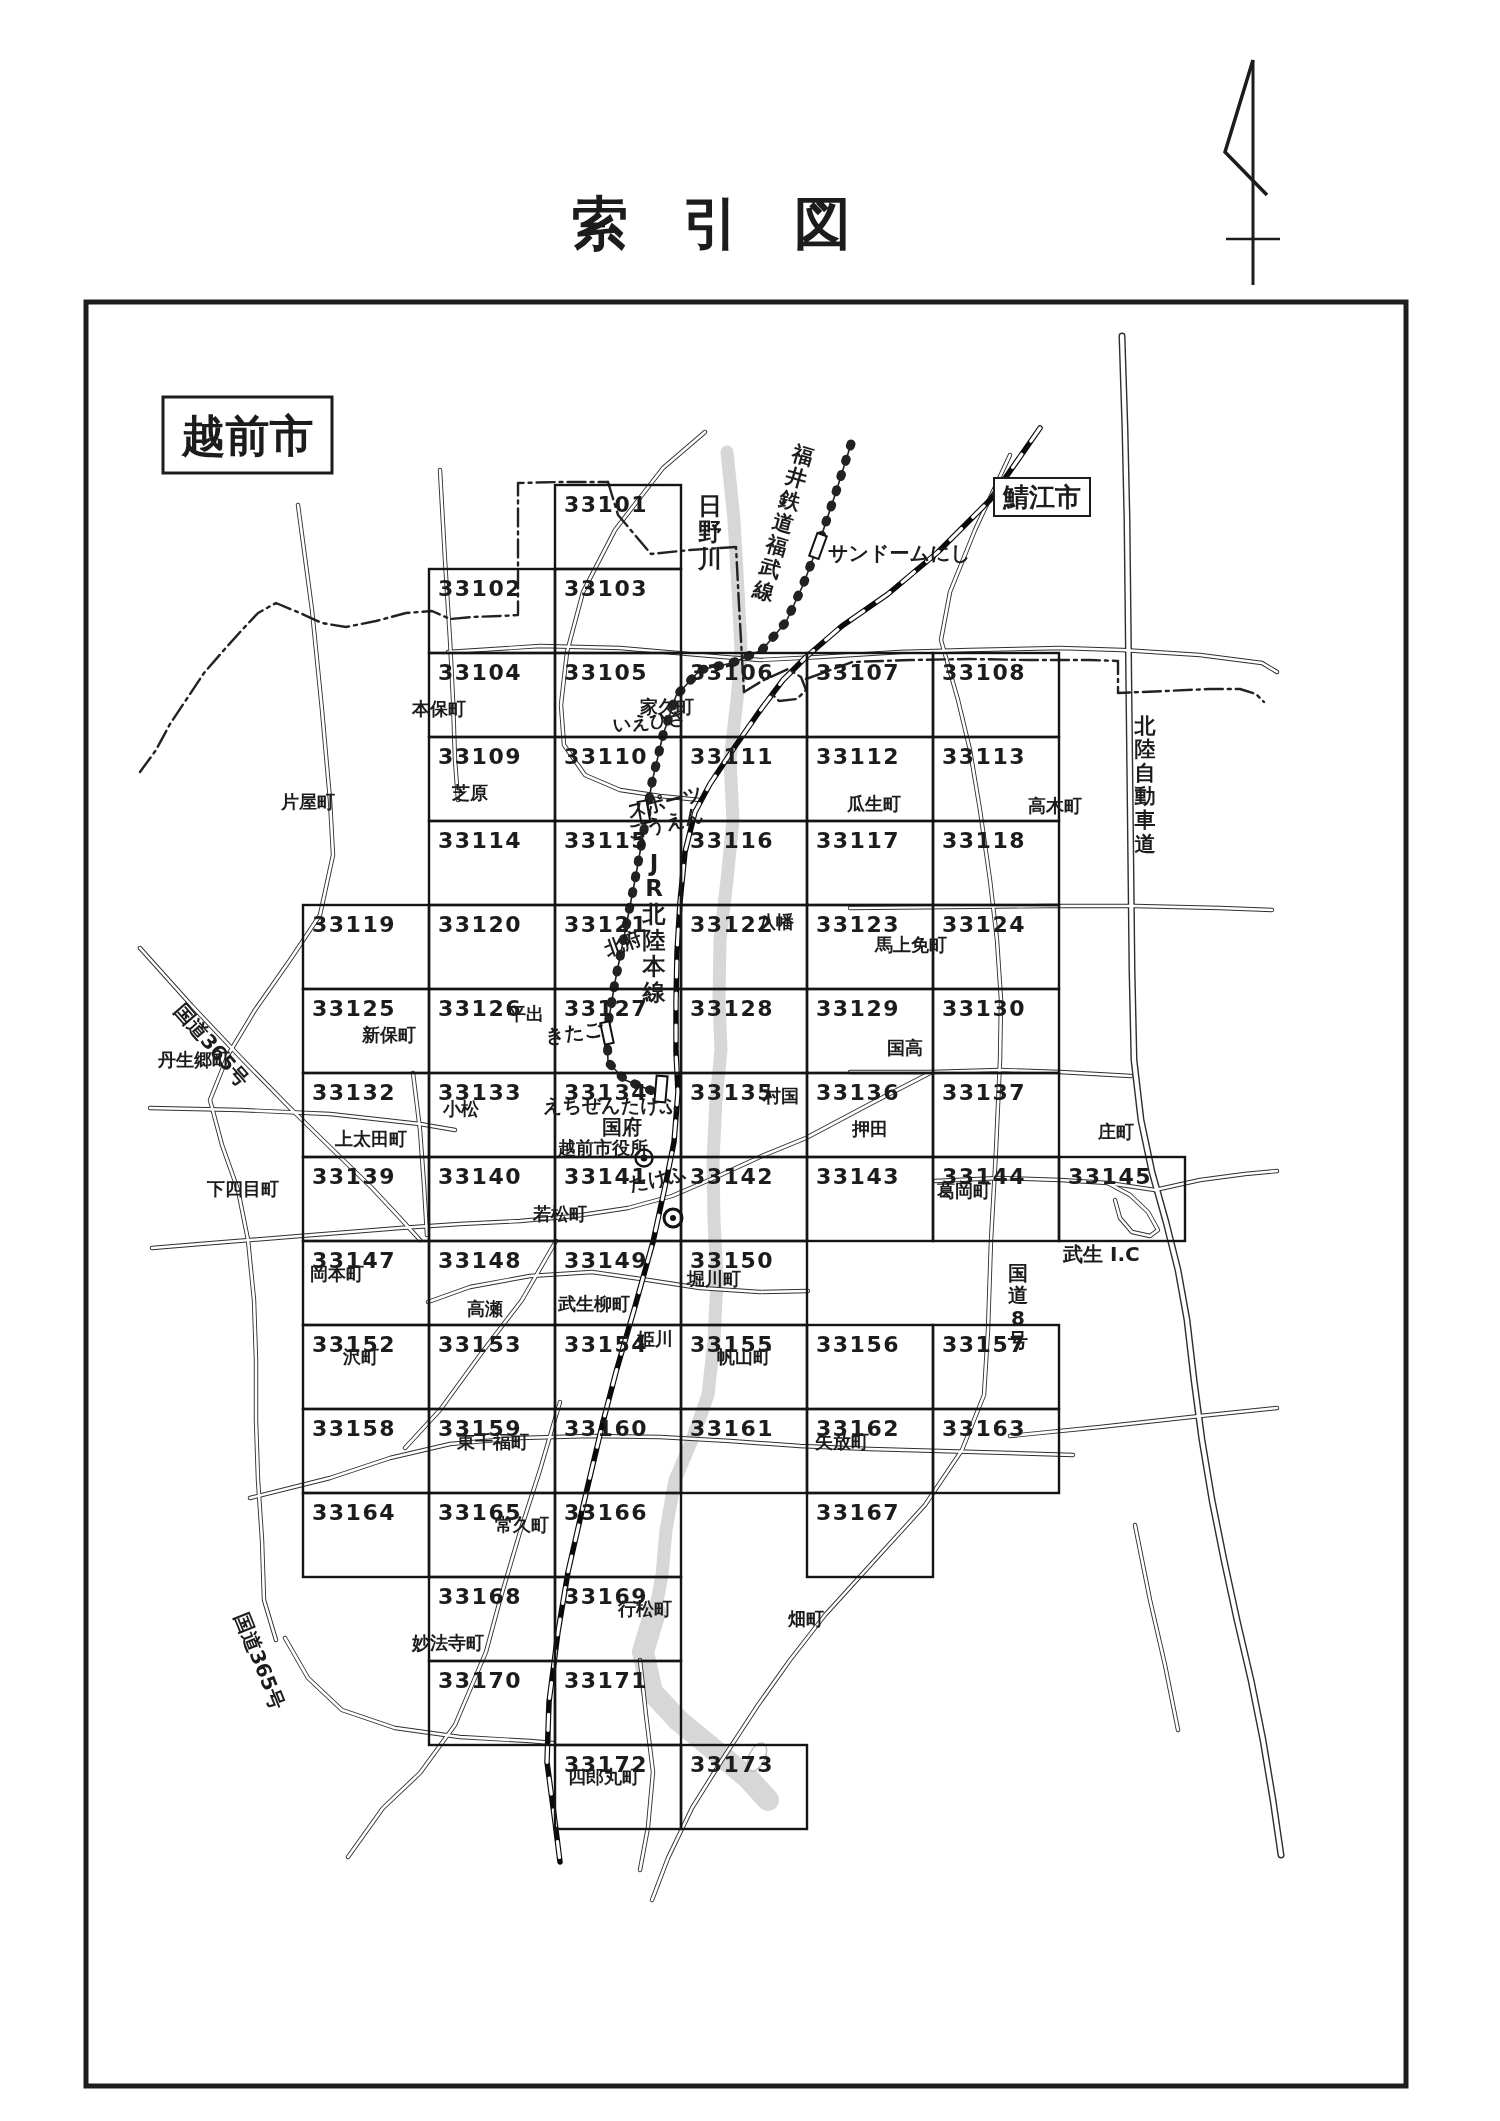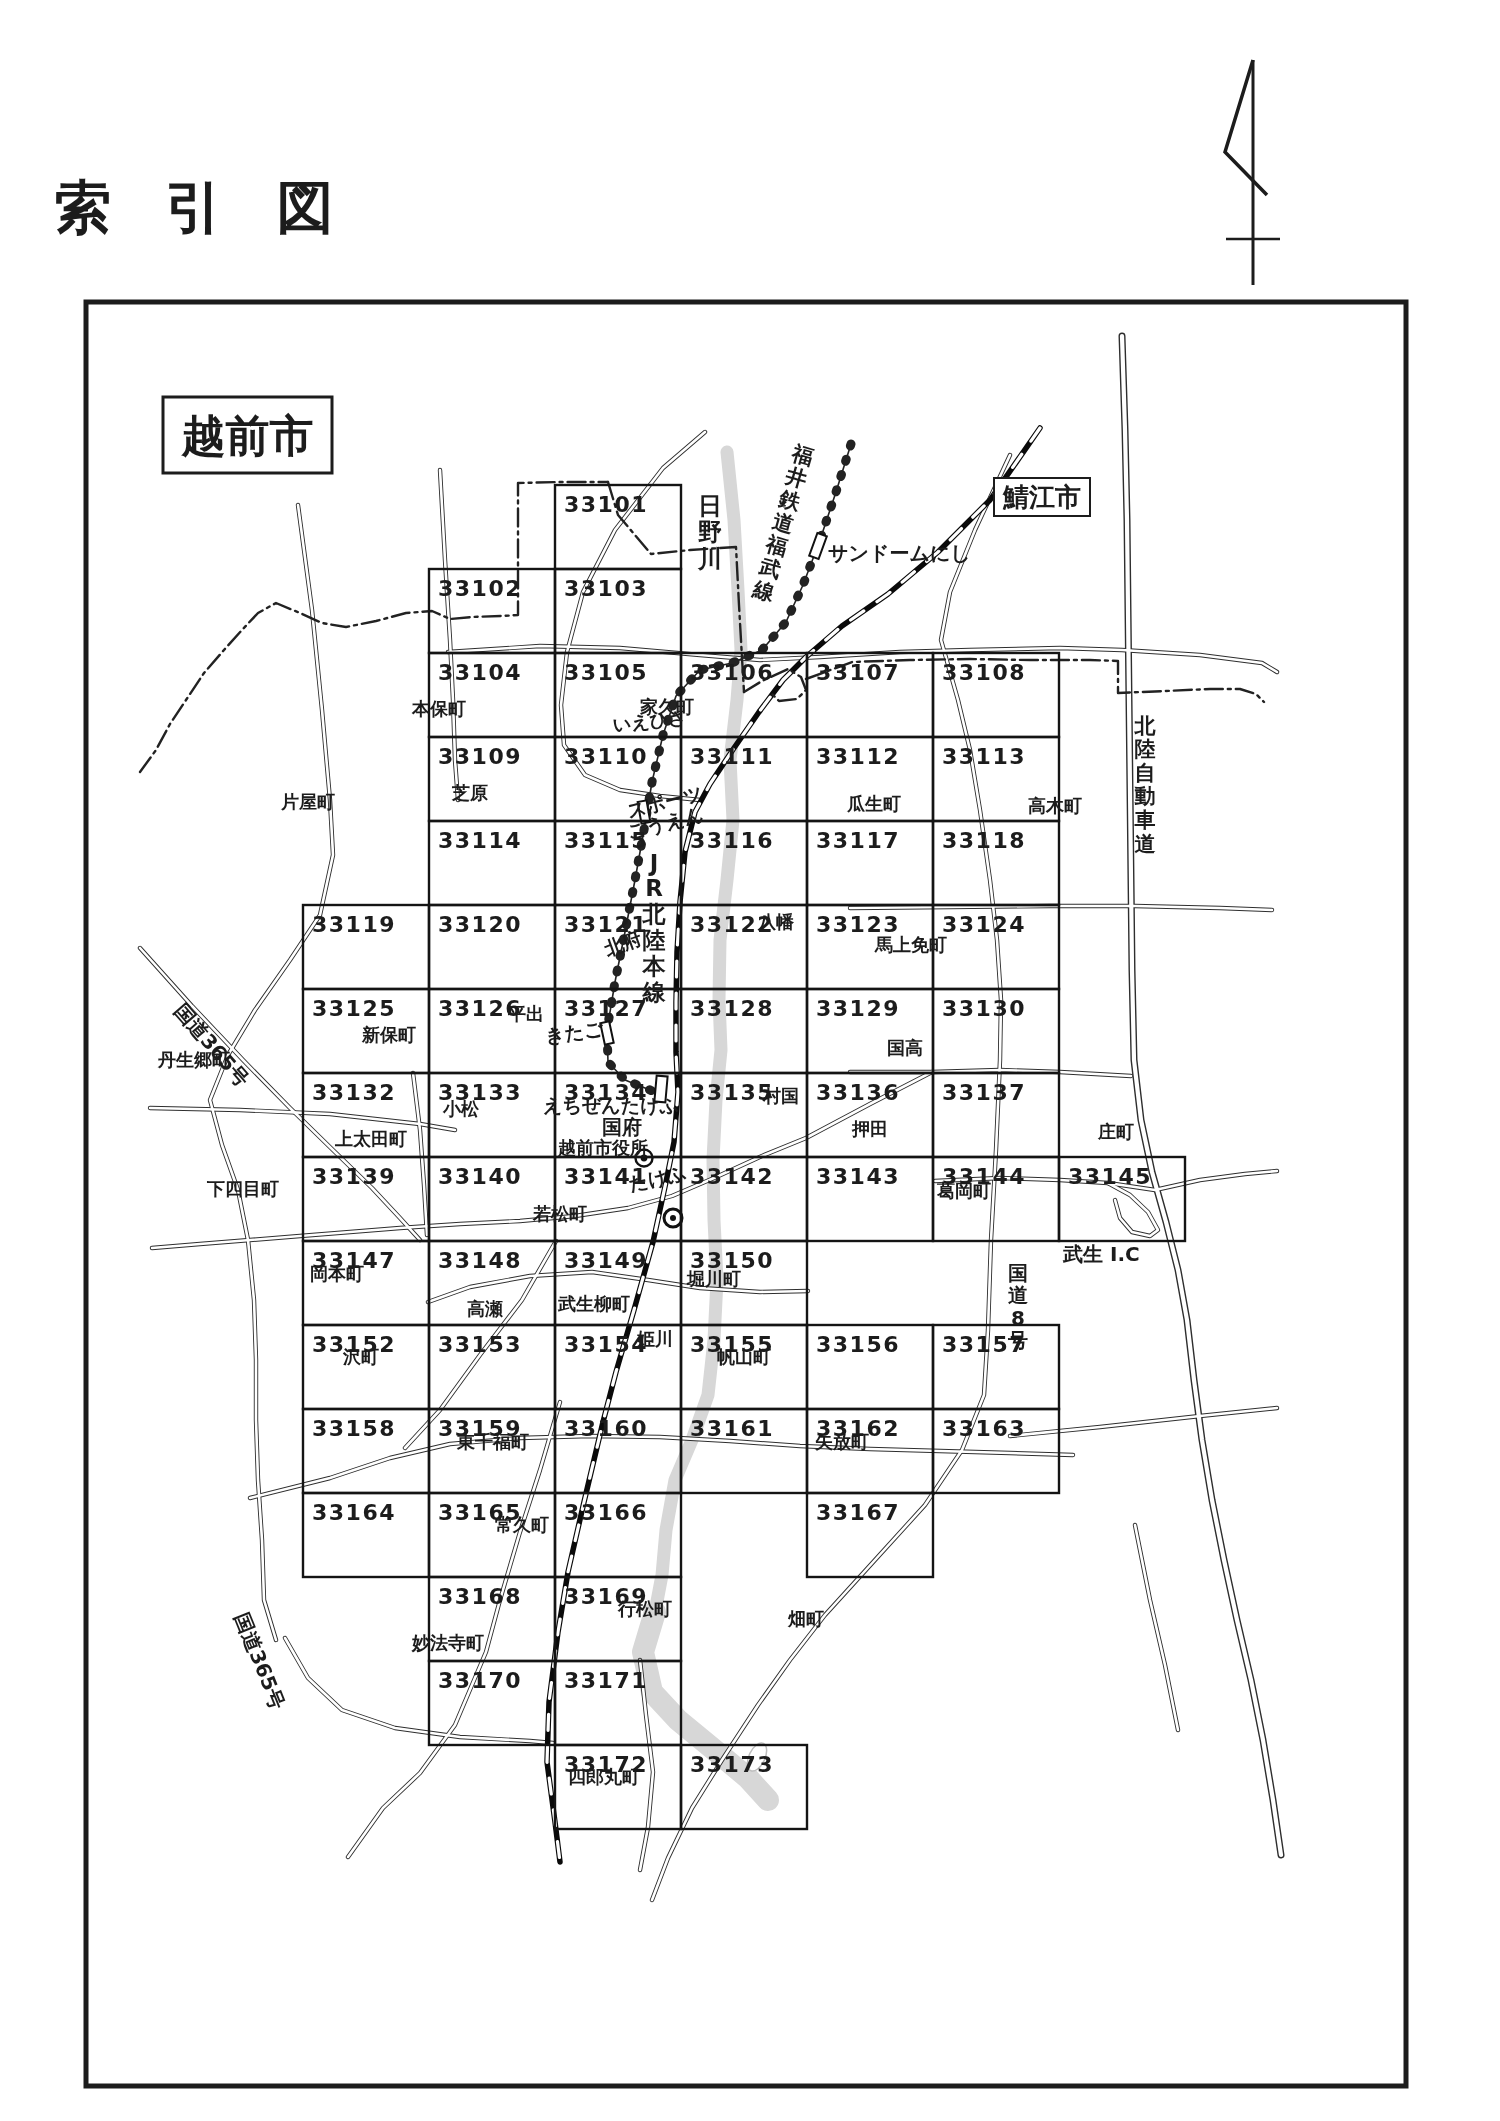--- a/index.html
+++ b/index.html
@@ -1,17 +1,17 @@
 <!DOCTYPE html>
 <html><head>
 <meta charset="utf-8">
 <style>
   html,body{margin:0;padding:0;background:#ffffff;}
   body{width:1500px;height:2121px;position:relative;font-family:"DejaVu Sans","Liberation Sans",sans-serif;overflow:hidden;}
-  #page-title{position:absolute;top:170px;left:0;width:1390px;margin:0;
+  #page-title{position:absolute;top:170px;left:0;width:1390px;margin:16px;text-align:center;
     font-size:57px;font-weight:bold;color:#1c1c1c;letter-spacing:.95em;text-indent:.95em;}
   #map-svg{position:absolute;top:0;left:0;}
   text{font-family:"DejaVu Sans","Liberation Sans",sans-serif;}
 </style>
 </head>
 <body>
 
 <svg id="map-svg" width="1500" height="2121" viewBox="0 0 1500 2121">
     <rect x="86" y="302" width="1320" height="1784" fill="#fff" stroke="#1c1c1c" stroke-width="5"></rect>
     <g>

